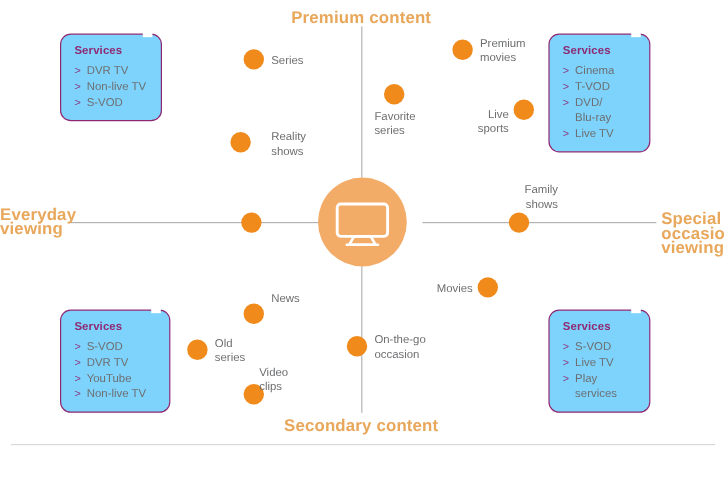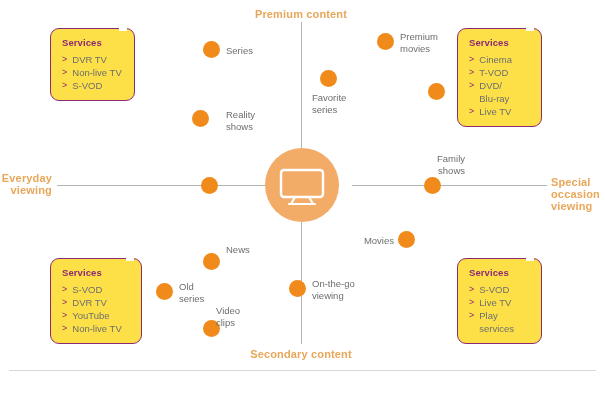--- a/index.html
+++ b/index.html
@@ -26,21 +26,21 @@
   }
   .axis-line-v {
     position: absolute;
     width: 1px;
     background: #b3b3b3;
   }
 
   .axis-label {
     position: absolute;
     color: #e8a75a;
-    font-size: 11px;
+    font-size: 14px;
     font-weight: bold;
     line-height: 12px;
     letter-spacing: 0.15px;
   }
   .axis-label.left  { text-align: right; }
   .axis-label.right { text-align: left; margin-top: 10px; }
   .axis-label.center { text-align: center; }
 
   
   .hub {
@@ -66,21 +66,21 @@
     white-space: pre-line;
   }
   .dot-label.lbl-left { text-align: right; }
 
   
   .svc-box {
     position: absolute;
     box-sizing: border-box;
     border: 1.6px solid #8e2a73;
     border-radius: 9px;
-    background: #fde047;
+    background: #7dd3fc;
     padding: 8px 10px 8px 11px;
   }
   
   .svc-notch {
     position: absolute;
     top: -3px;
     right: 7px;
     width: 8px;
     height: 5px;
     background: #ffffff;
@@ -163,20 +163,22 @@
 
   <div class="dot" style="left:377px; top:33px; width:17px; height:17px;"></div>
   <div class="dot-label" style="left:400px; top:31px; width:62px;">Premium
 movies</div>
 
   <div class="dot" style="left:320px; top:70px; width:17px; height:17px;"></div>
   <div class="dot-label" style="left:312px; top:92px; width:62px;">Favorite
 series</div>
 
   <div class="dot" style="left:428px; top:83px; width:17px; height:17px;"></div>
+  <div class="dot-label lbl-left" style="left:368px; top:90px; width:56px;">Live
+sports</div>
 
   <div class="dot" style="left:201px; top:177px; width:17px; height:17px;"></div>
 
   <div class="dot" style="left:424px; top:177px; width:17px; height:17px;"></div>
   <div class="dot-label" style="left:405px; top:153px; width:60px; text-align:right;">Family
 shows</div>
 
   <div class="dot" style="left:398px; top:231px; width:17px; height:17px;"></div>
   <div class="dot-label lbl-left" style="left:340px; top:235px; width:54px;">Movies</div>
 
@@ -186,21 +188,21 @@
   <div class="dot" style="left:156px; top:283px; width:17px; height:17px;"></div>
   <div class="dot-label" style="left:179px; top:281px; width:50px;">Old
 series</div>
 
   <div class="dot" style="left:203px; top:320px; width:17px; height:17px;"></div>
   <div class="dot-label" style="left:216px; top:305px; width:50px;">Video
 clips</div>
 
   <div class="dot" style="left:289px; top:280px; width:17px; height:17px;"></div>
   <div class="dot-label" style="left:312px; top:278px; width:70px;">On-the-go
-viewing</div>
+occasion</div>
 
   <div class="svc-box" style="left:50px; top:28px; width:85px;">
     <div class="svc-notch"></div>
     <div class="svc-title">Services</div>
     <div class="svc-item">
       <span class="svc-chevron">&gt;</span>
       <span>DVR TV</span>
     </div>
     <div class="svc-item">
       <span class="svc-chevron">&gt;</span>

